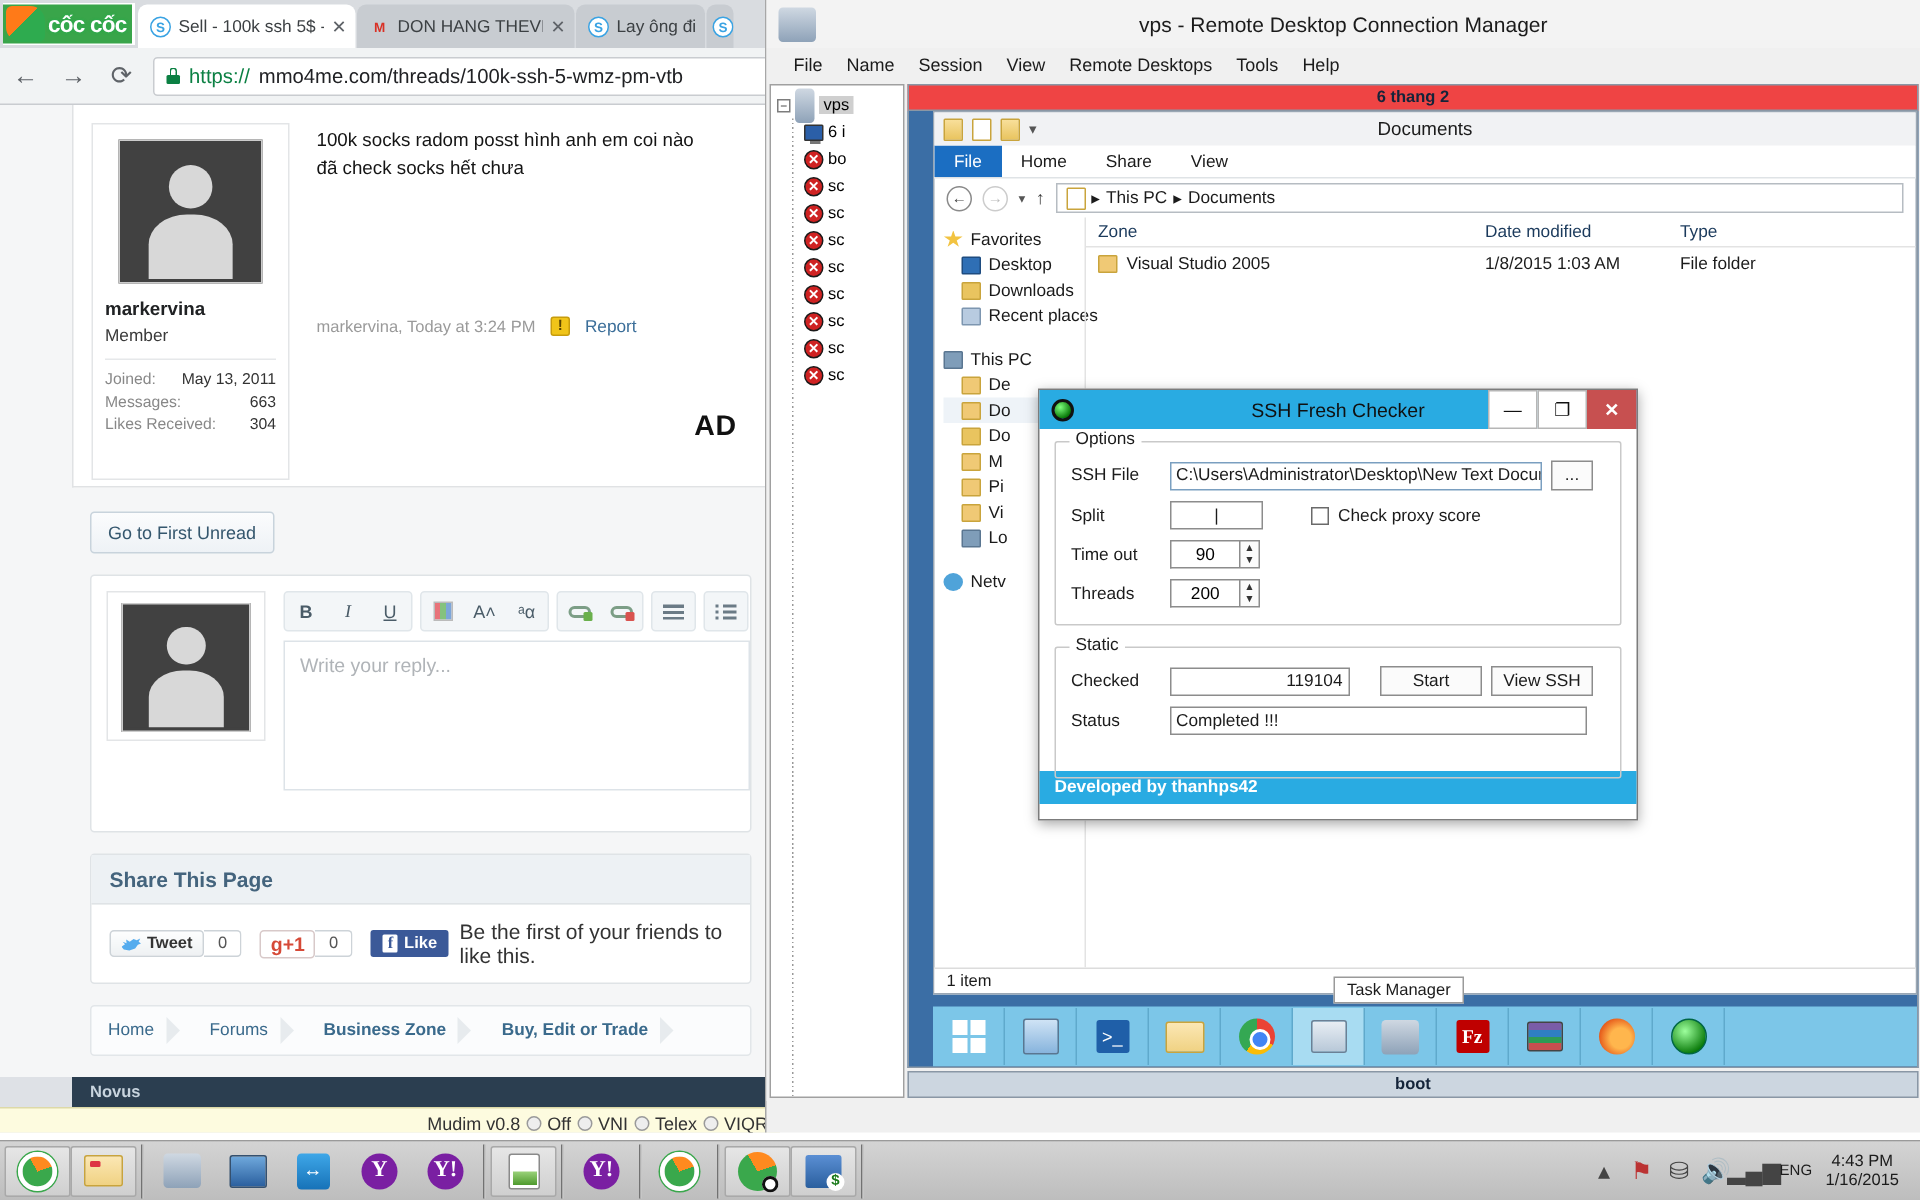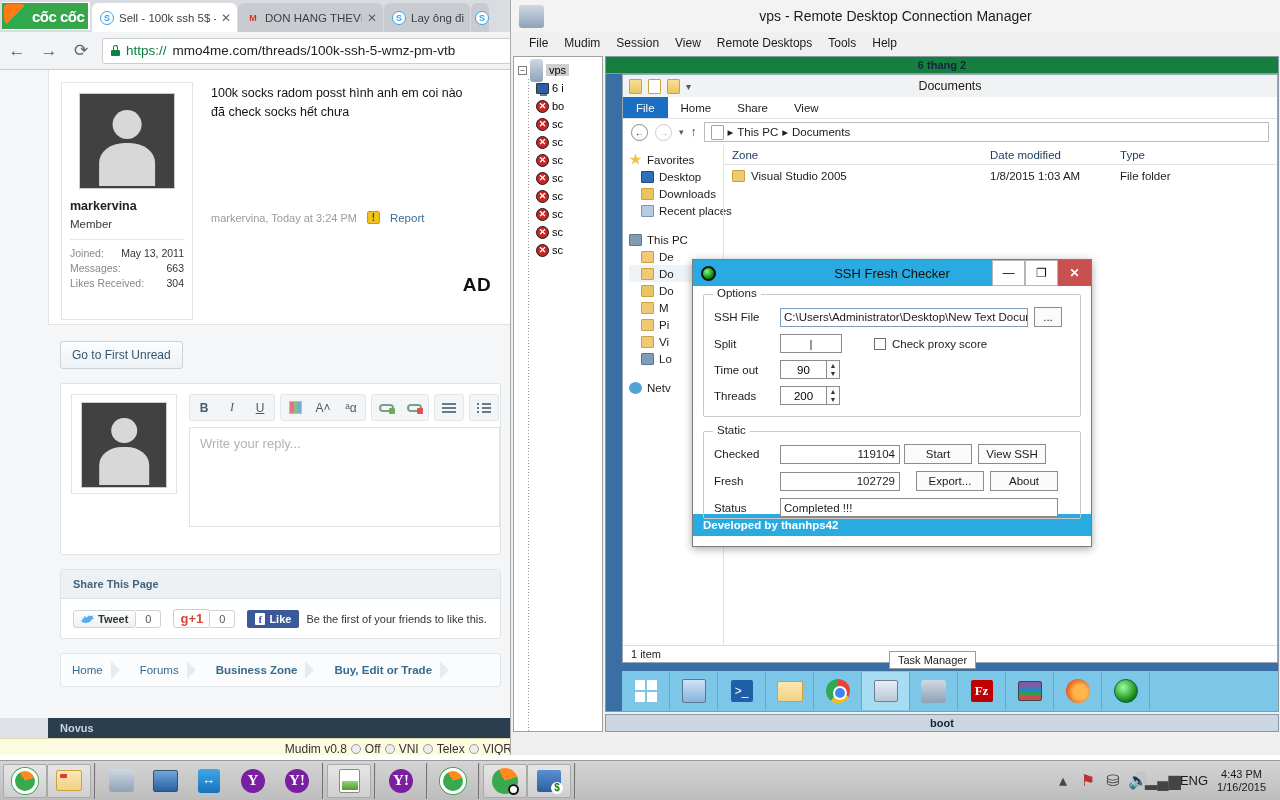--- a/index.html
+++ b/index.html
@@ -87,35 +87,35 @@
      linear-gradient(#6b7b86 0 2px,transparent 2px 4px,#6b7b86 4px 6px,transparent 6px 8px,#6b7b86 8px 10px);}
   .list-ico{width:14px;height:10px;position:relative;background:
      linear-gradient(to right,transparent 0 5px,#6b7b86 5px 14px) 0 0/100% 2px no-repeat,
      linear-gradient(to right,transparent 0 5px,#6b7b86 5px 14px) 0 4px/100% 2px no-repeat,
      linear-gradient(to right,transparent 0 5px,#6b7b86 5px 14px) 0 8px/100% 2px no-repeat;}
   .list-ico::before{content:"";position:absolute;left:0;top:0;width:2px;height:2px;background:#6b7b86;
      box-shadow:0 4px 0 #6b7b86,0 8px 0 #6b7b86;}
   .etextarea { border:1px solid #dde3e8; background:#fff; height:100px; padding:8px 10px; font-size:13px; color:#b0b4b8; }
 
   .share { margin:14px 12px 0 12px; background:#fff; border:1px solid #dfe3e6; border-radius:3px; }
-  .share-h { background:#edf1f4; border-bottom:1px solid #dfe3e6; padding:8px 12px; font-size:11px; color:#44647d; font-weight:bold;}
+  .share-h { background:#edf1f4; border-bottom:1px solid #dfe3e6; padding:8px 12px; font-size:14px; color:#44647d; font-weight:bold;}
   .share-b { display:flex; align-items:center; gap:12px; padding:10px 12px; }
   .tw { display:flex; align-items:center; }
   .tw-btn { background:linear-gradient(#fdfefe,#eef1f3); border:1px solid #cdd3d8; border-radius:3px; padding:2px 7px;
      font-size:11px; font-weight:bold; color:#333; display:flex; align-items:center; gap:4px;}
   .tw-bird{ width:13px;height:11px; background:#55acee;
      clip-path:polygon(0% 70%,18% 55%,6% 40%,26% 48%,24% 26%,42% 40%,62% 22%,78% 30%,96% 20%,88% 40%,100% 50%,84% 58%,70% 80%,40% 92%,12% 86%);}
   .cnt { border:1px solid #cdd3d8; border-left:none; border-radius:0 3px 3px 0; padding:2px 9px; font-size:11px; color:#555; background:#fff;}
   .gp-btn { background:#fff; border:1px solid #d8c9c9; border-radius:3px; padding:1px 6px; font-size:13px; font-weight:bold; color:#d64937;}
   .fb { display:flex; align-items:center; gap:7px;}
   .fb-btn { background:#3b5998; color:#fff; border-radius:2px; padding:3px 8px; font-size:11px; font-weight:bold;
      display:flex; align-items:center; gap:4px;}
   .fb-f { font-family:"Liberation Serif",serif; font-weight:bold; background:#fff; color:#3b5998; width:10px;height:12px;
      display:flex;align-items:center;justify-content:center; font-size:11px; border-radius:1px;}
-  .fb-txt { font-size:11px; color:#333; }
+  .fb-txt { font-size:14px; color:#333; }
 
   .crumbs { margin:14px 12px 0 12px; background:#fbfcfd; border:1px solid #e2e6e9; border-radius:3px; display:flex;
      align-items:center; height:34px; }
   .crumb { font-size:11.5px; color:#3a6a8c; font-weight:bold; padding:0 11px; position:relative; white-space:nowrap;}
   .crumb.plain{font-weight:normal;}
   .crumb-sep { width:0;height:0;border:9px solid transparent; border-left-color:#e7ebee; margin-left:-3px; }
 
   .footer { position:absolute; left:48px; top:718px; width:465px; height:22px; background:#2b3e50; }
   .footer span { font-size:11px; color:#c8d4de; font-weight:bold; padding:4px 0 0 12px; display:block; }
 
@@ -139,21 +139,21 @@
      color:#333; flex:0 0 9px;}
   .ico-srv { width:13px;height:12px; flex:0 0 13px; position:relative;}
   .ico-err { width:13px;height:13px; flex:0 0 13px; border-radius:50%; background:#cf2222; border:1.5px solid #1a1a1a;
      color:#fff; font-size:9px; font-weight:bold; display:flex;align-items:center;justify-content:center; line-height:1;}
   .ico-mon { width:13px;height:11px; flex:0 0 13px; background:#2b5fa8; border:1px solid #333; border-radius:1px; position:relative;}
   .ico-mon::after{content:"";position:absolute;left:3px;bottom:-3px;width:7px;height:2px;background:#777;}
   .tdots { position:absolute; left:14px; top:22px; bottom:0; width:1px;
      background:repeating-linear-gradient(#999 0 1px, transparent 1px 3px); }
 
   .session { flex:1; margin:2px 2px 2px 0; display:flex; flex-direction:column; }
-  .sess-tab { height:18px; background:#15803d; border:1px solid #8a97a5; text-align:center; font-size:11px; font-weight:bold;
+  .sess-tab { height:18px; background:#ef4444; border:1px solid #8a97a5; text-align:center; font-size:11px; font-weight:bold;
      color:#14243a; line-height:17px;}
   .sess-screen { flex:1; background:#3b6ea5; position:relative; overflow:hidden; border:1px solid #8a97a5; border-top:none;}
   .sess-bottom { height:18px; background:#ccd6e0; border:1px solid #8a97a5; text-align:center; font-size:11px; font-weight:bold;
      color:#14243a; line-height:17px; margin-top:2px;}
 
   
   .explorer { position:absolute; left:16px; top:0; right:0; bottom:48px; background:#fff; border:1px solid #9aa7b4; }
   .ex-tabline { height:22px; background:#f1f2f4; display:flex; align-items:center; position:relative; padding-left:6px; gap:6px;}
   .ex-caption { position:absolute; left:0;right:0; text-align:center; font-size:12.5px; color:#1b1b1b; }
   .ex-qico { width:13px;height:15px; background:linear-gradient(#f8df9a,#e9c45f); border:1px solid #c9a43c; border-radius:1px;}
@@ -471,21 +471,21 @@
     </div>
   </div>
 
   <div class="rdc">
     <div class="rdc-title">
       <span class="rdc-ico ic-wrench"></span>
       <span class="rdc-caption">vps - Remote Desktop Connection Manager</span>
     </div>
     <div class="rdc-menu">
       <span>File</span>
-      <span>Mudim</span>
+      <span>Name</span>
       <span>Session</span>
       <span>View</span>
       <span>Remote Desktops</span>
       <span>Tools</span>
       <span>Help</span>
     </div>
 
     <div class="rdc-body">
       <div class="tree">
         <div class="tdots"></div>
@@ -739,30 +739,24 @@
           </span>
         </div>
       </div>
 
       <div class="grp" style="height:88px;margin-top:14px;">
         <span class="grp-l">Static</span>
 
         <div class="frow">
           <span class="flab">Checked</span>
           <span class="finp plain num">119104</span>
-          <span class="fbtn" style="margin-left:4px;width:68px;">Start</span>
+          <span class="fbtn" style="margin-left:20px;width:68px;">Start</span>
           <span class="fbtn" style="margin-left:6px;width:68px;">View SSH</span>
         </div>
 
-        <div class="frow">
-          <span class="flab">Fresh</span>
-          <span class="finp plain num">102729</span>
-          <span class="fbtn" style="margin-left:16px;width:68px;">Export...</span>
-          <span class="fbtn" style="margin-left:6px;width:68px;">About</span>
-        </div>
 
         <div class="frow" style="margin-bottom:0;">
           <span class="flab">Status</span>
           <span class="finp plain" style="width:278px;">Completed !!!</span>
         </div>
       </div>
     </div>
 
     <div class="ssh-foot">Developed by thanhps42</div>
   </div>
@@ -816,21 +810,21 @@
           <span class="ic-excel" style="position:relative;"></span>
         </div>
     </div>
 
     <div class="tray">
       <span class="tray-ico">▴</span>
       <span class="tray-ico" style="color:#b33;">⚑</span>
       <span class="tray-ico">⛁</span>
       <span class="tray-ico">🔊</span>
       <span class="tray-ico">▂▄▆</span>
-      <span style="font-size:13px;color:#1b1b1b;">ENG</span>
+      <span style="font-size:10px;color:#1b1b1b;">ENG</span>
       <span class="clock">
         <span style="display:block;">4:43 PM</span>
         <span style="display:block;">1/16/2015</span>
       </span>
     </div>
   </div>
 
 </div>
 
 </body></html>

